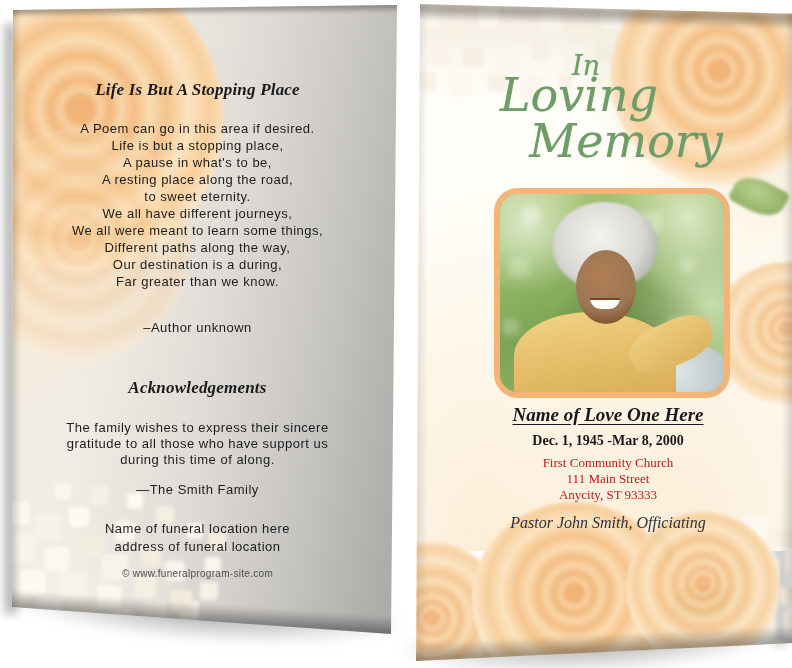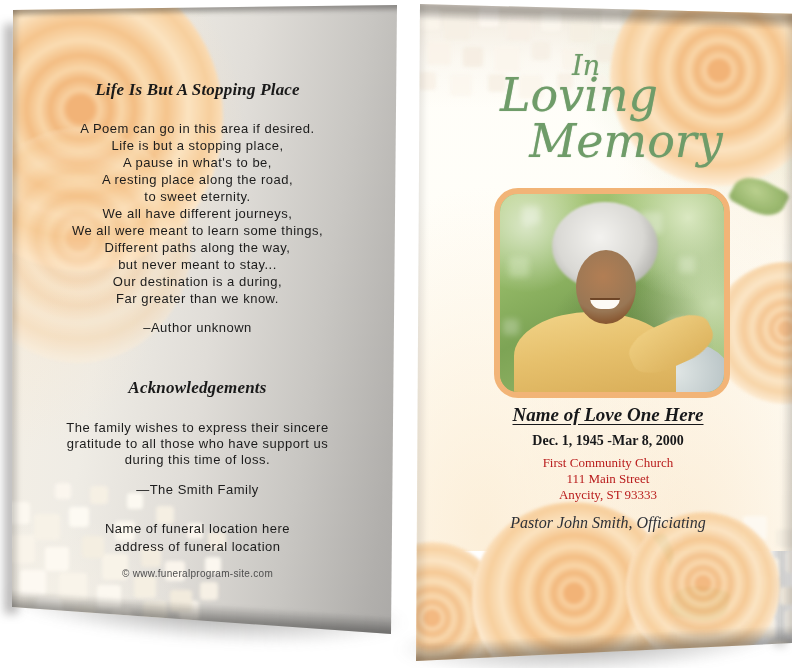--- a/index.html
+++ b/index.html
@@ -209,30 +209,29 @@
       <div class="serif-head poem-title">Life Is But A Stopping Place</div>
       <div class="plain poem">
         <div>A Poem can go in this area if desired.</div>
         <div>Life is but a stopping place,</div>
         <div>A pause in what's to be,</div>
         <div>A resting place along the road,</div>
         <div>to sweet eternity.</div>
         <div>We all have different journeys,</div>
         <div>We all were meant to learn some things,</div>
         <div>Different paths along the way,</div>
-        <div>but never meant to stay...</div>
         <div>Our destination is a during,</div>
         <div>Far greater than we know.</div>
       </div>
       <div class="plain poem-author">–Author unknown</div>
       <div class="serif-head ack-title">Acknowledgements</div>
       <div class="plain ack">
         <div>The family wishes to express their sincere</div>
         <div>gratitude to all those who have support us</div>
-        <div>during this time of loss.</div>
+        <div>during this time of along.</div>
       </div>
       <div class="plain ack-sig">—The Smith Family</div>
       <div class="plain loc">
         <div>Name of funeral location here</div>
         <div>address of funeral location</div>
       </div>
       <div class="plain copyright">© www.funeralprogram-site.com</div>
     </div>
   </div>
 

